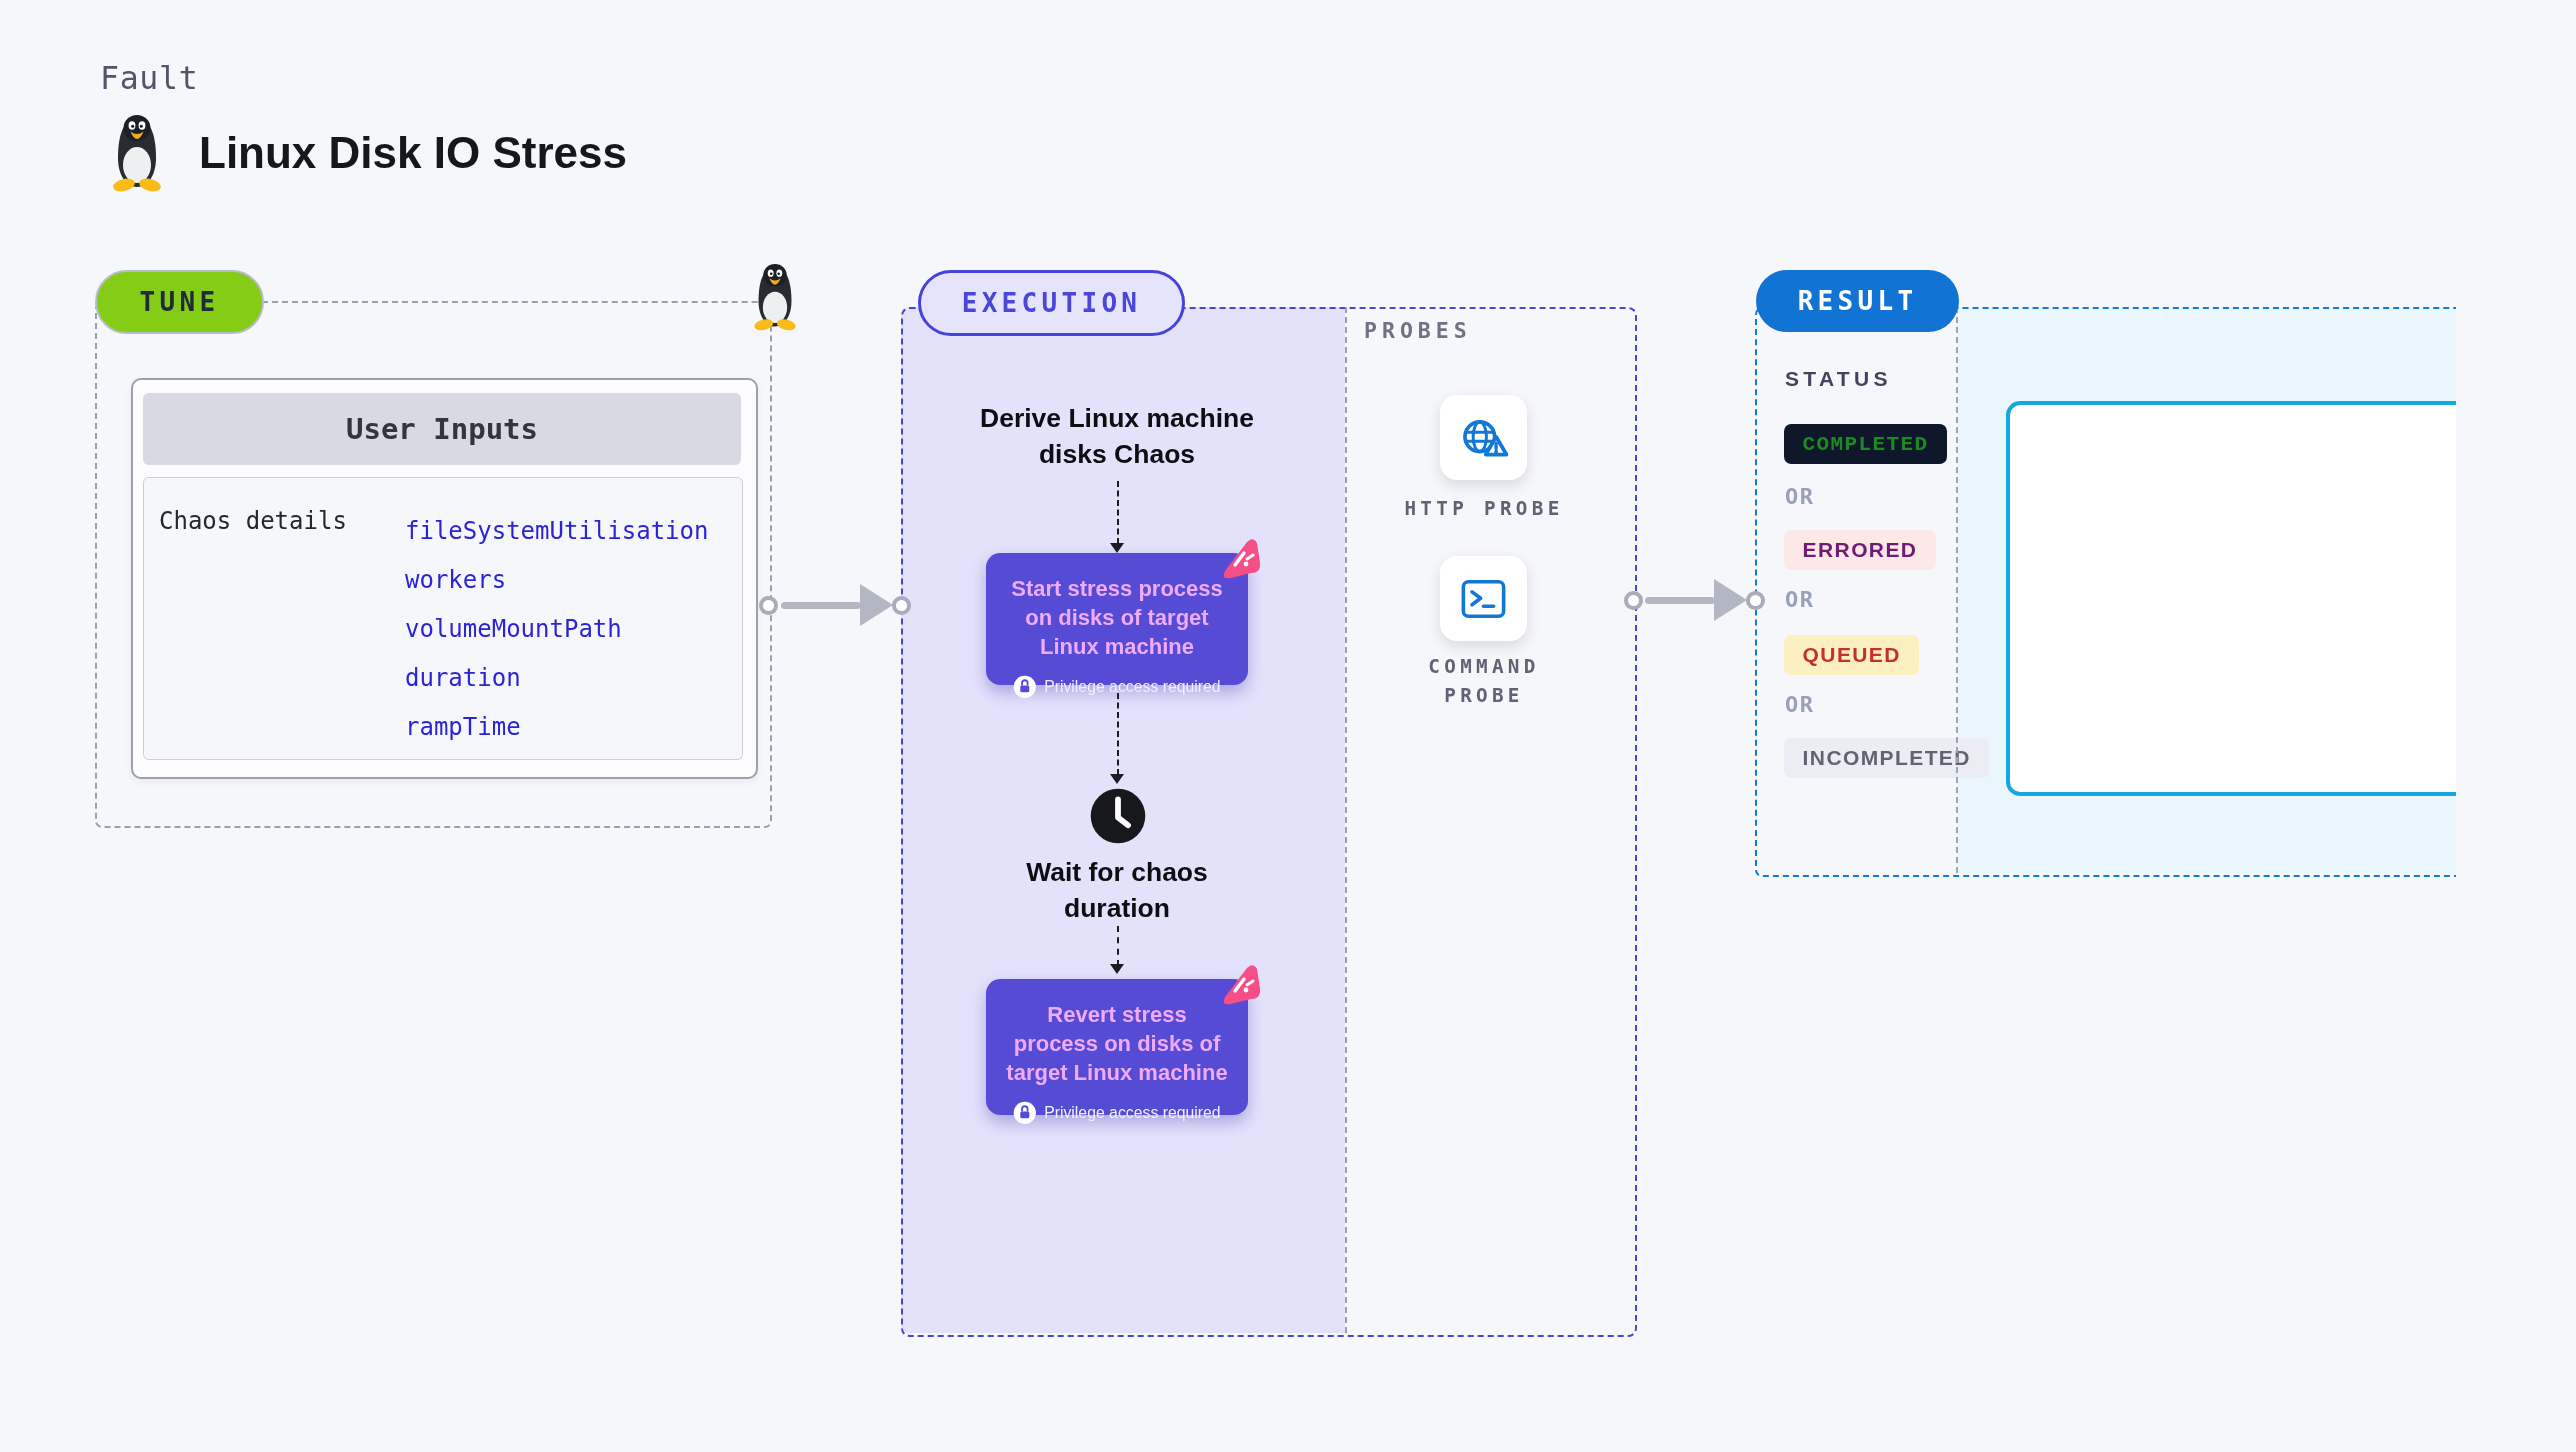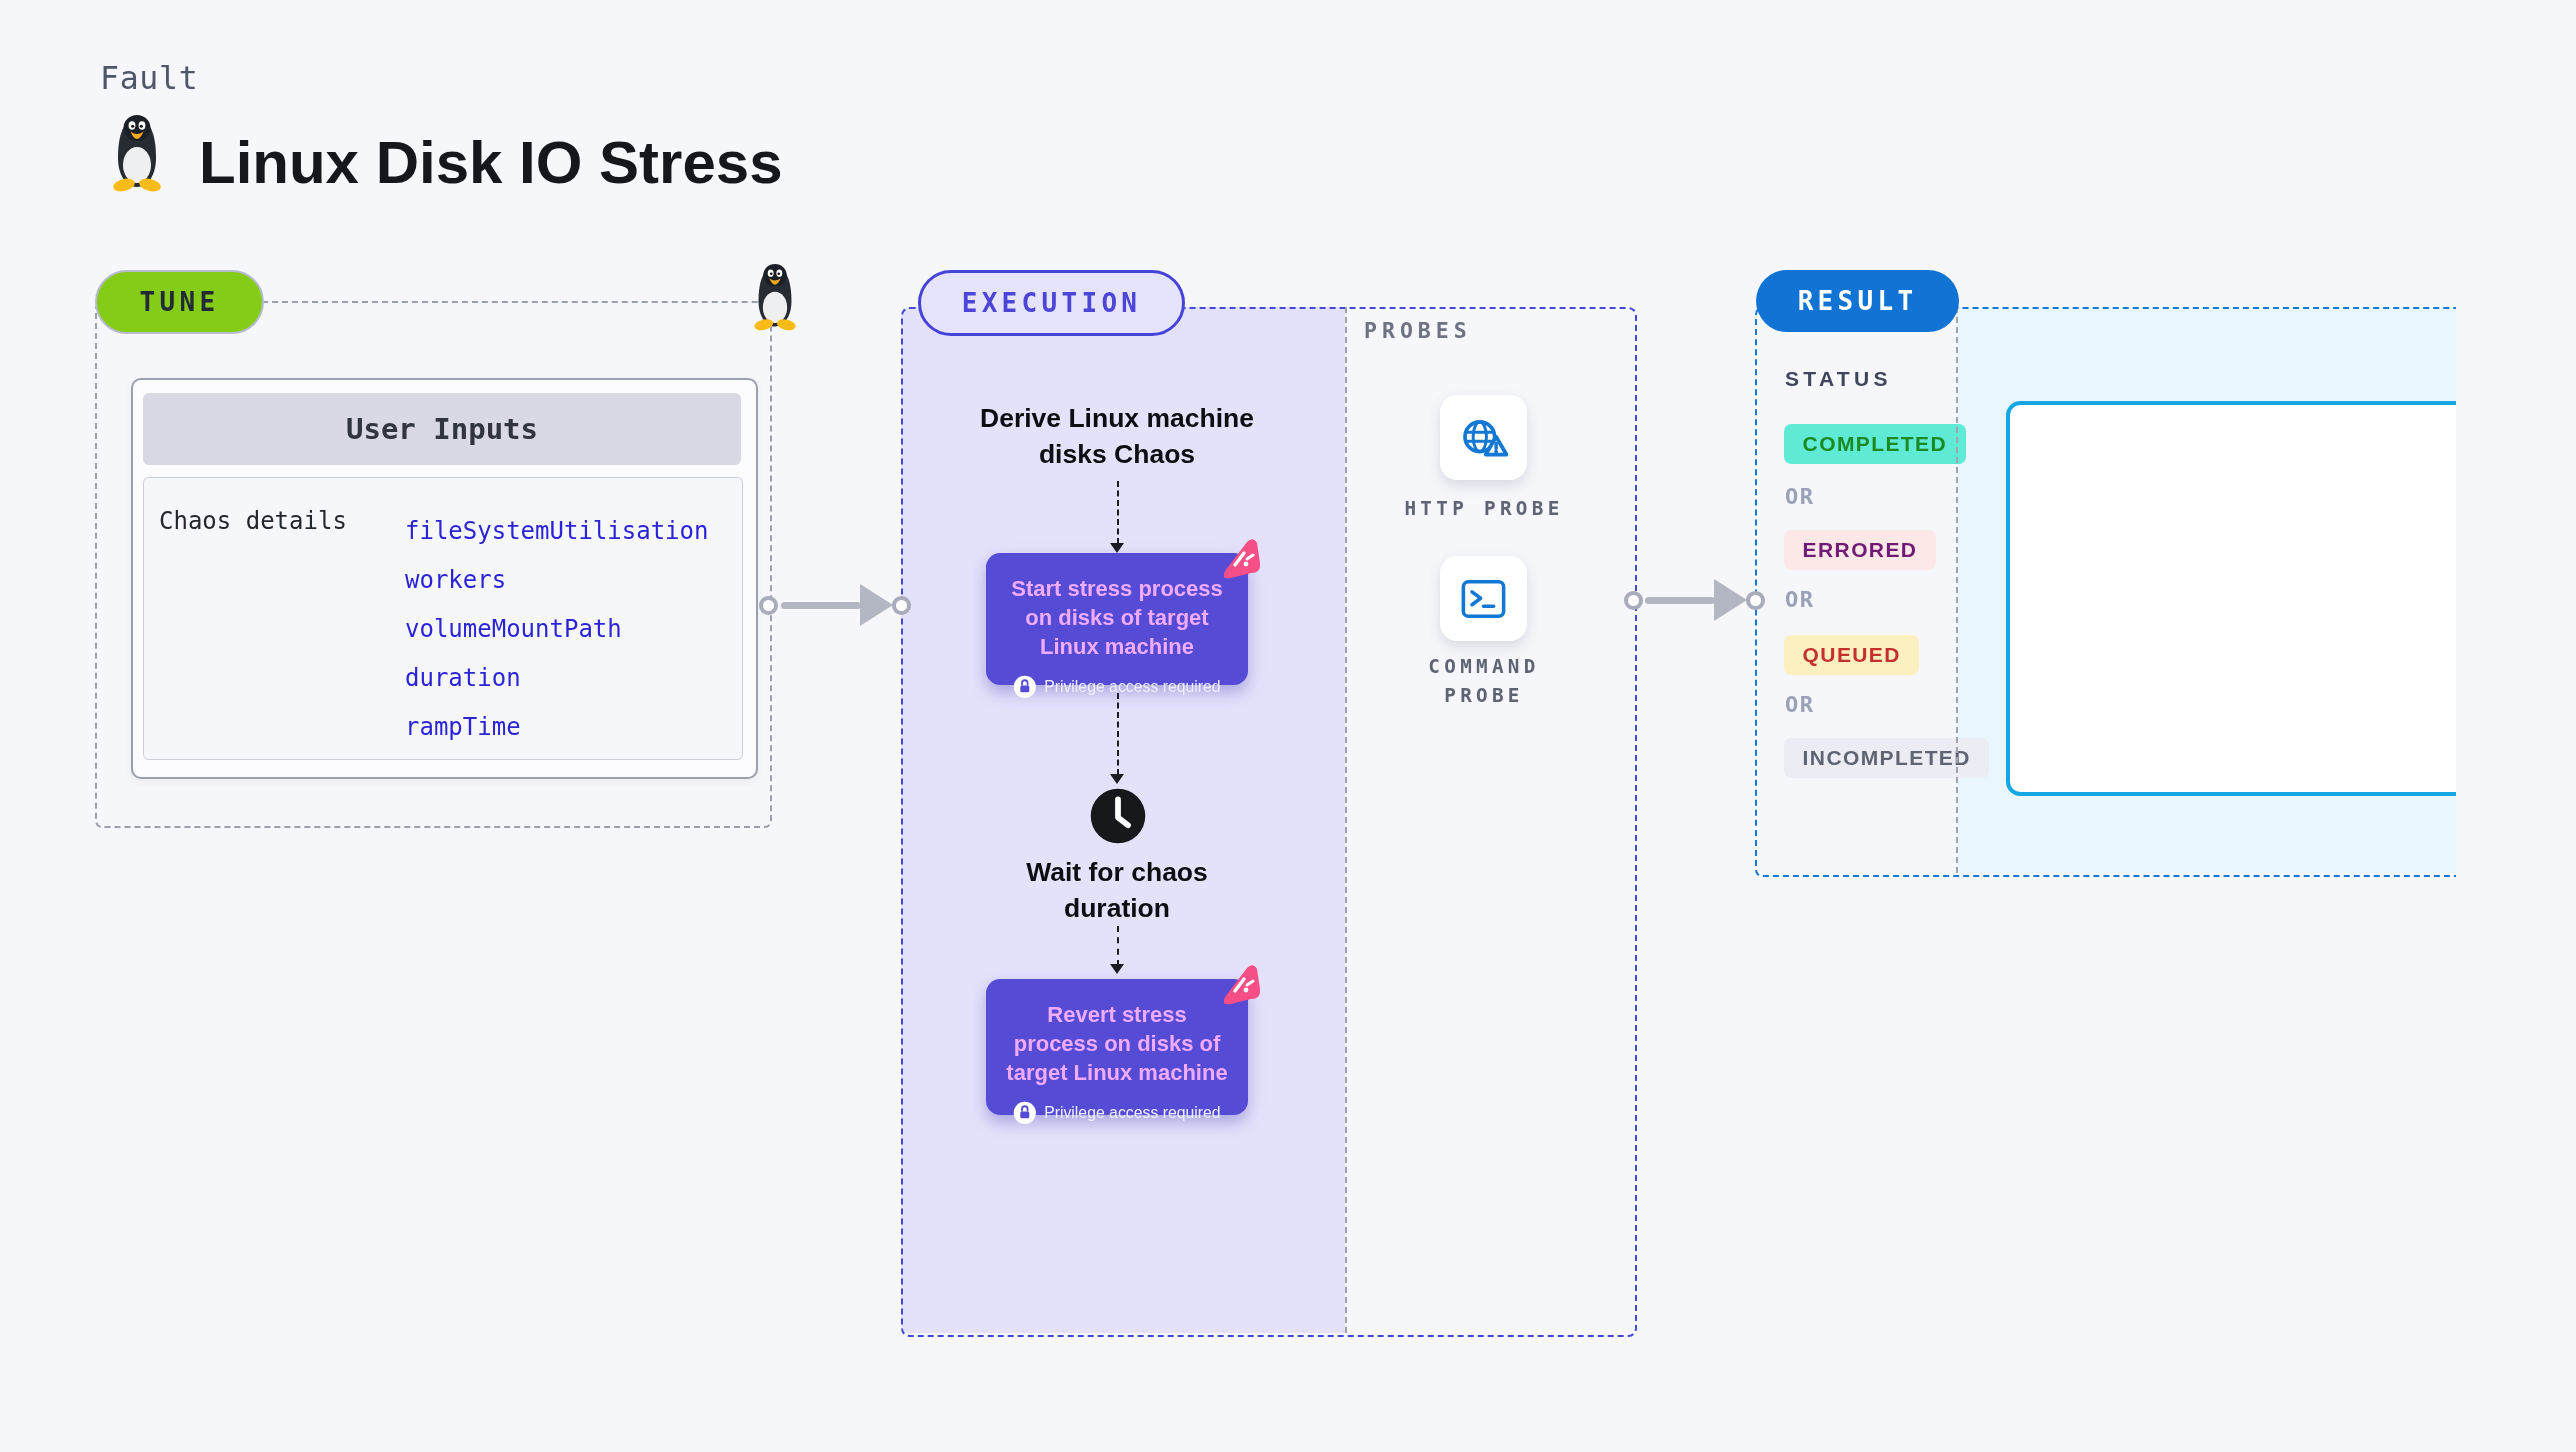--- a/index.html
+++ b/index.html
@@ -4,21 +4,21 @@
 <style>
   html,body{margin:0;padding:0;background:#f6f7fa;}
   .mono{font-family:"DejaVu Sans Mono","Liberation Mono",monospace;}
   .sans{font-family:"Liberation Sans","DejaVu Sans",sans-serif;}
   #canvas{position:relative;width:2456px;height:1452px;background:#f6f7fa;overflow:hidden;
           font-family:"Liberation Sans","DejaVu Sans",sans-serif;border-radius:6px;}
   .abs{position:absolute;}
 
   
   .kicker{left:100px;top:60px;font-size:31.5px;color:#50566a;letter-spacing:0.7px;}
-  .title{left:199px;top:128px;font-size:60px;font-weight:bold;color:#15171c;letter-spacing:0px;}
+  .title{left:199px;top:128px;font-size:44px;font-weight:bold;color:#15171c;letter-spacing:0px;}
   .title-tux{left:107px;top:113px;width:60px;height:80px;}
 
   
   .pill{border-radius:34px;font-size:26px;font-weight:bold;letter-spacing:4.3px;
         display:flex;align-items:center;justify-content:center;z-index:6;}
   .pill-tune{left:95px;top:270px;width:165px;height:60px;background:#84cc16;
              border:2.9px solid #b7bbce;color:#222a38;}
   .pill-exec{left:918px;top:270px;width:261px;height:60px;background:#e6e4fc;
              border:3.6px solid #4643d8;color:#4b45d8;}
   .pill-result{left:1756px;top:270px;width:203px;height:62px;background:#1173d3;
@@ -78,21 +78,21 @@
   .probe-cmd{left:1440px;top:556px;}
   .probe-label{width:244px;text-align:center;font-size:19.3px;font-weight:bold;color:#5f6474;
                letter-spacing:4.3px;line-height:29px;}
   .probe-label.http{left:1362px;top:494px;}
   .probe-label.cmd{left:1362px;top:652px;}
 
   
   .status-title{left:1785px;top:367px;font-size:21px;font-weight:bold;color:#3f455a;letter-spacing:4.3px;}
   .badge{height:40px;border-radius:7.2px;display:inline-flex;align-items:center;
          padding:0 18.6px;font-size:21px;font-weight:bold;letter-spacing:1.4px;}
-  .badge-completed{left:1784px;top:424px;background:#5eead4;color:#1c8a22;}
+  .badge-completed{left:1784px;top:424px;background:#0f172a;color:#1c8a22;font-family:Liberation Mono, monospace;}
   .badge-errored{left:1784px;top:530px;background:#fce8e7;color:#701a75;}
   .badge-queued{left:1784px;top:635px;background:#fdf0c0;color:#c4302c;}
   .badge-incompleted{left:1784px;top:738px;background:#ecedf4;color:#5f6472;}
   .or-sep{font-size:22px;font-weight:bold;color:#9aa0b8;letter-spacing:1.4px;}
   .or1{left:1785px;top:484px;} .or2{left:1785px;top:587px;} .or3{left:1785px;top:692px;}
 
   
   .out-card{left:2006px;top:401px;width:458px;height:387px;background:#ffffff;
             border:4.3px solid #14a7e3;border-radius:14.3px;z-index:3;}
   .out-header{left:2022px;top:417px;width:427px;height:66px;background:#d9d9e3;border-radius:5.7px;

